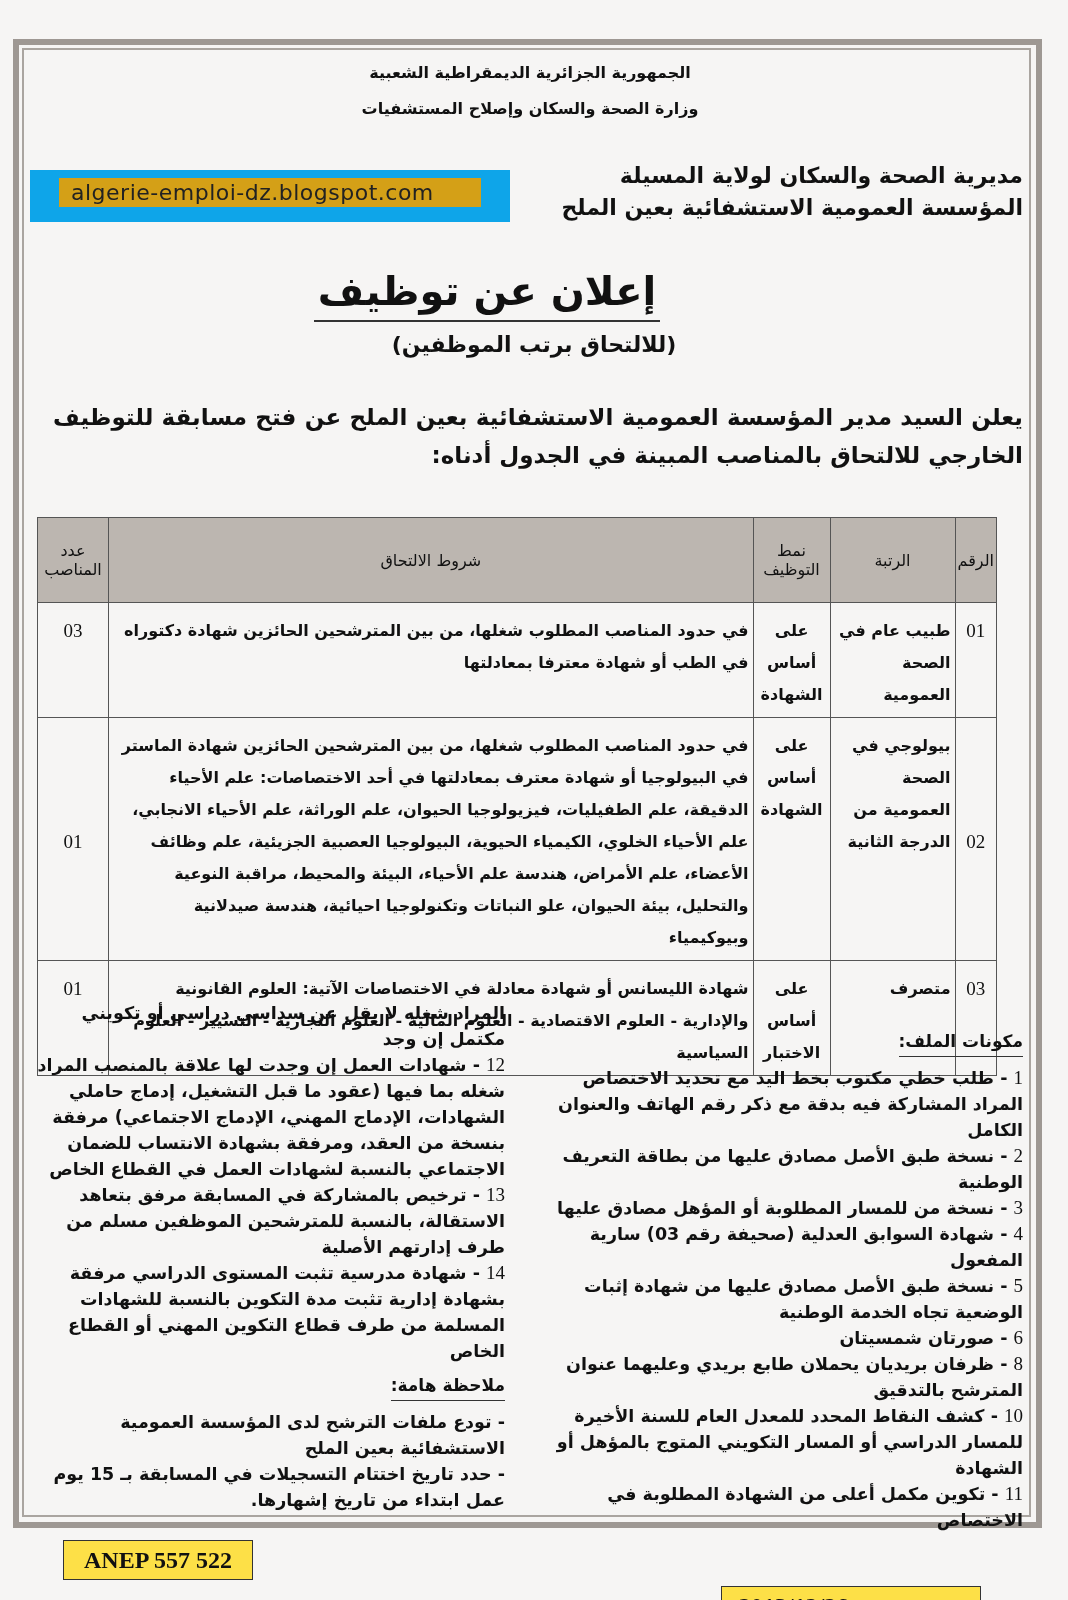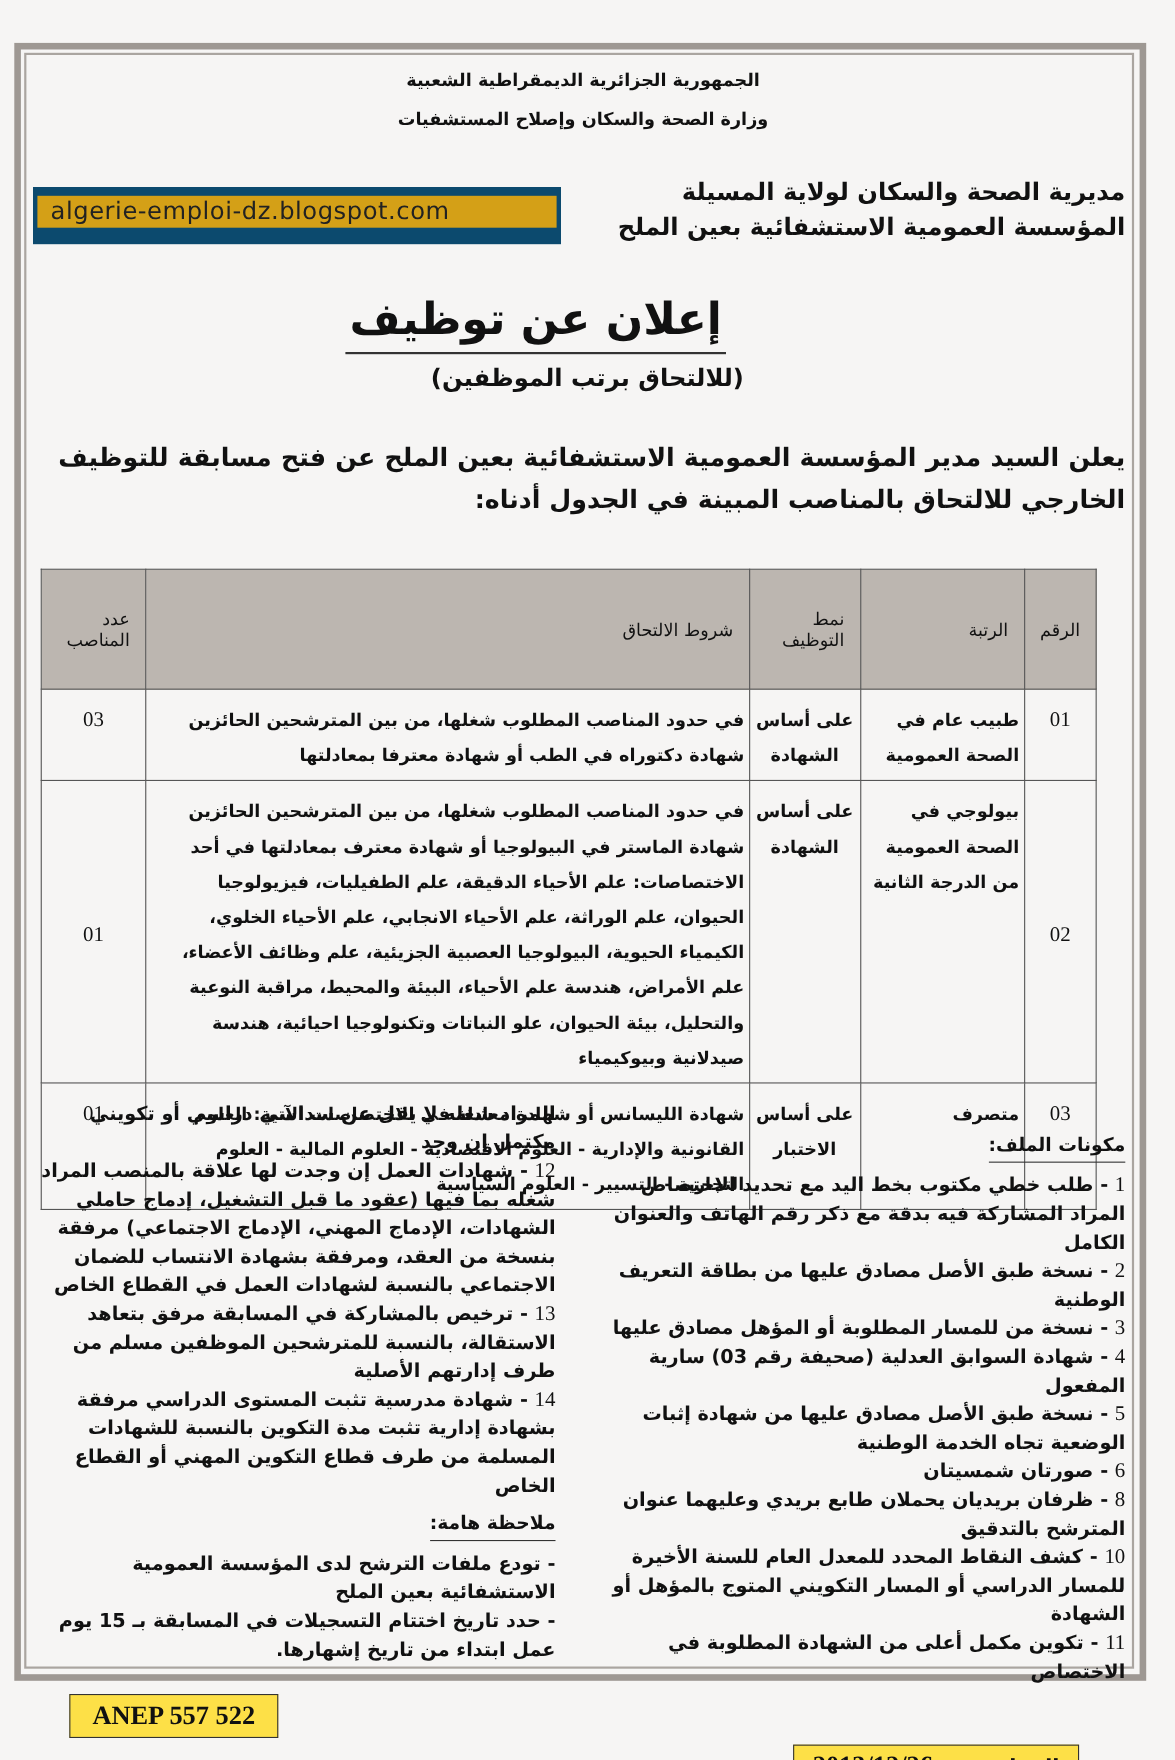--- a/index.html
+++ b/index.html
@@ -19,21 +19,21 @@
   .header-top {
     position: absolute; top: 55px; left: 250px; width: 560px;
     text-align: center; direction: rtl; font-weight: bold; font-size: 16px; line-height: 36px;
   }
   .org {
     position: absolute; top: 160px; right: 45px; width: 480px;
     direction: rtl; text-align: right; font-weight: bold; font-size: 22px; line-height: 32px;
   }
   .watermark {
     position: absolute; top: 170px; left: 30px; width: 480px; height: 52px;
-    background: #0c4a6e; box-sizing: border-box; padding: 8px 4px;
+    background: #0ea5e9; box-sizing: border-box; padding: 8px 29px;
   }
   .watermark span {
     display: block; background: #d4a017; color: #222; font-size: 22px;
     padding: 2px 12px; font-family: "DejaVu Sans", sans-serif; letter-spacing: 0.5px;
   }
   .title {
     position: absolute; top: 268px; left: 0; width: 974px; text-align: center;
   }
   .title h1 {
     display: inline-block; margin: 0; font-size: 40px; font-weight: bold; direction: rtl;
@@ -47,21 +47,21 @@
     position: absolute; top: 398px; right: 45px; width: 970px; direction: rtl; text-align: justify;
     font-size: 23px; font-weight: bold; line-height: 38px; text-align-last: right;
   }
   table.posts {
     position: absolute; top: 517px; left: 37px; width: 960px;
     border-collapse: collapse; direction: rtl; font-size: 16px;
   }
   table.posts th, table.posts td { border: 1.5px solid #555; vertical-align: top; }
   table.posts th {
     background: #bcb6b0; font-weight: normal; height: 80px; vertical-align: middle;
-    font-size: 16px; padding: 14px; text-align: right;
+    font-size: 16px; padding: 2px;
   }
   table.posts td { padding: 12px 4px 6px; line-height: 32px; font-weight: bold; }
   td.num, td.count { font-weight: normal !important; text-align: center; font-family: "Liberation Serif", serif; font-size: 19px !important; }
   td.rank { text-align: right; }
   td.mode { text-align: center; }
   td.cond { text-align: right; }
   .col-left, .col-right {
     position: absolute; direction: rtl; text-align: right; font-weight: bold;
     font-size: 17.5px; line-height: 26px;
   }

